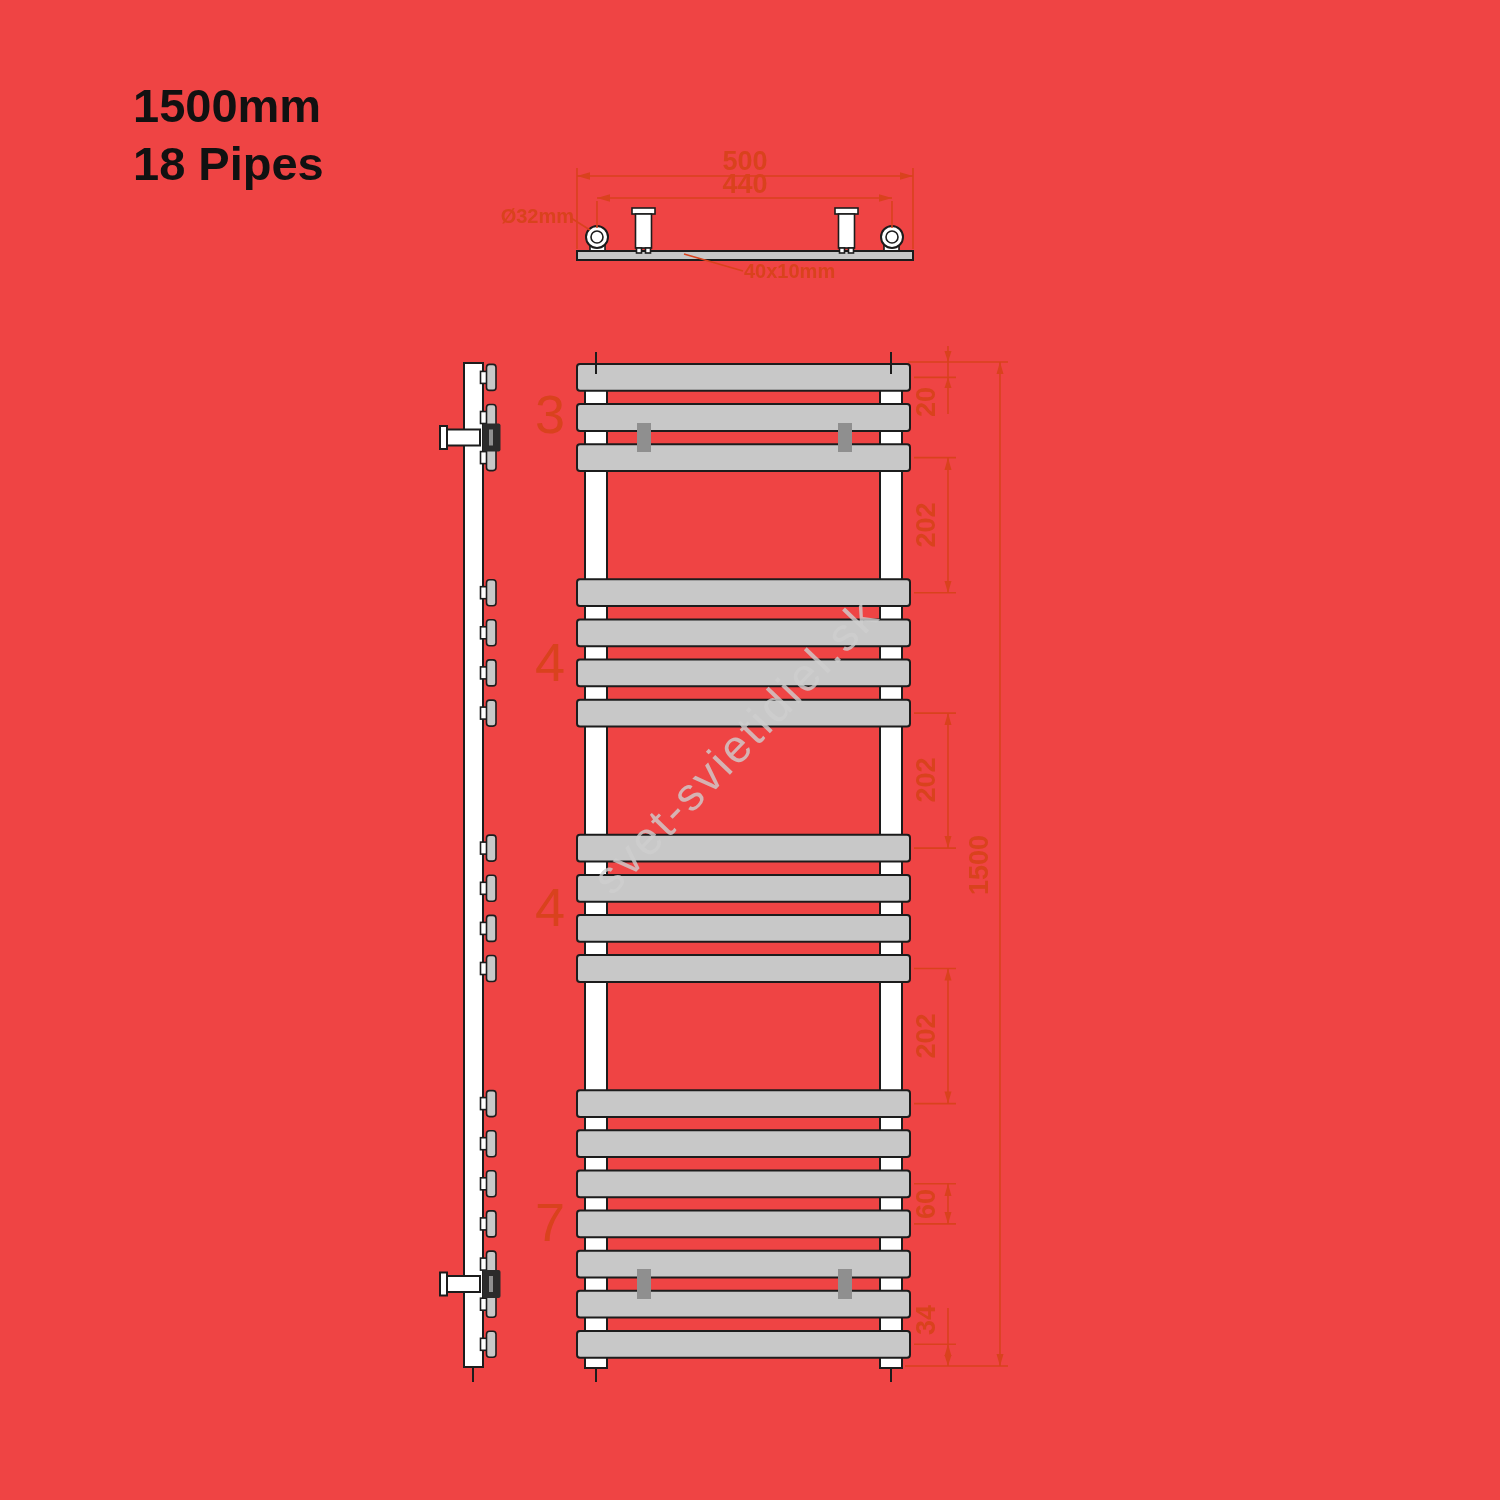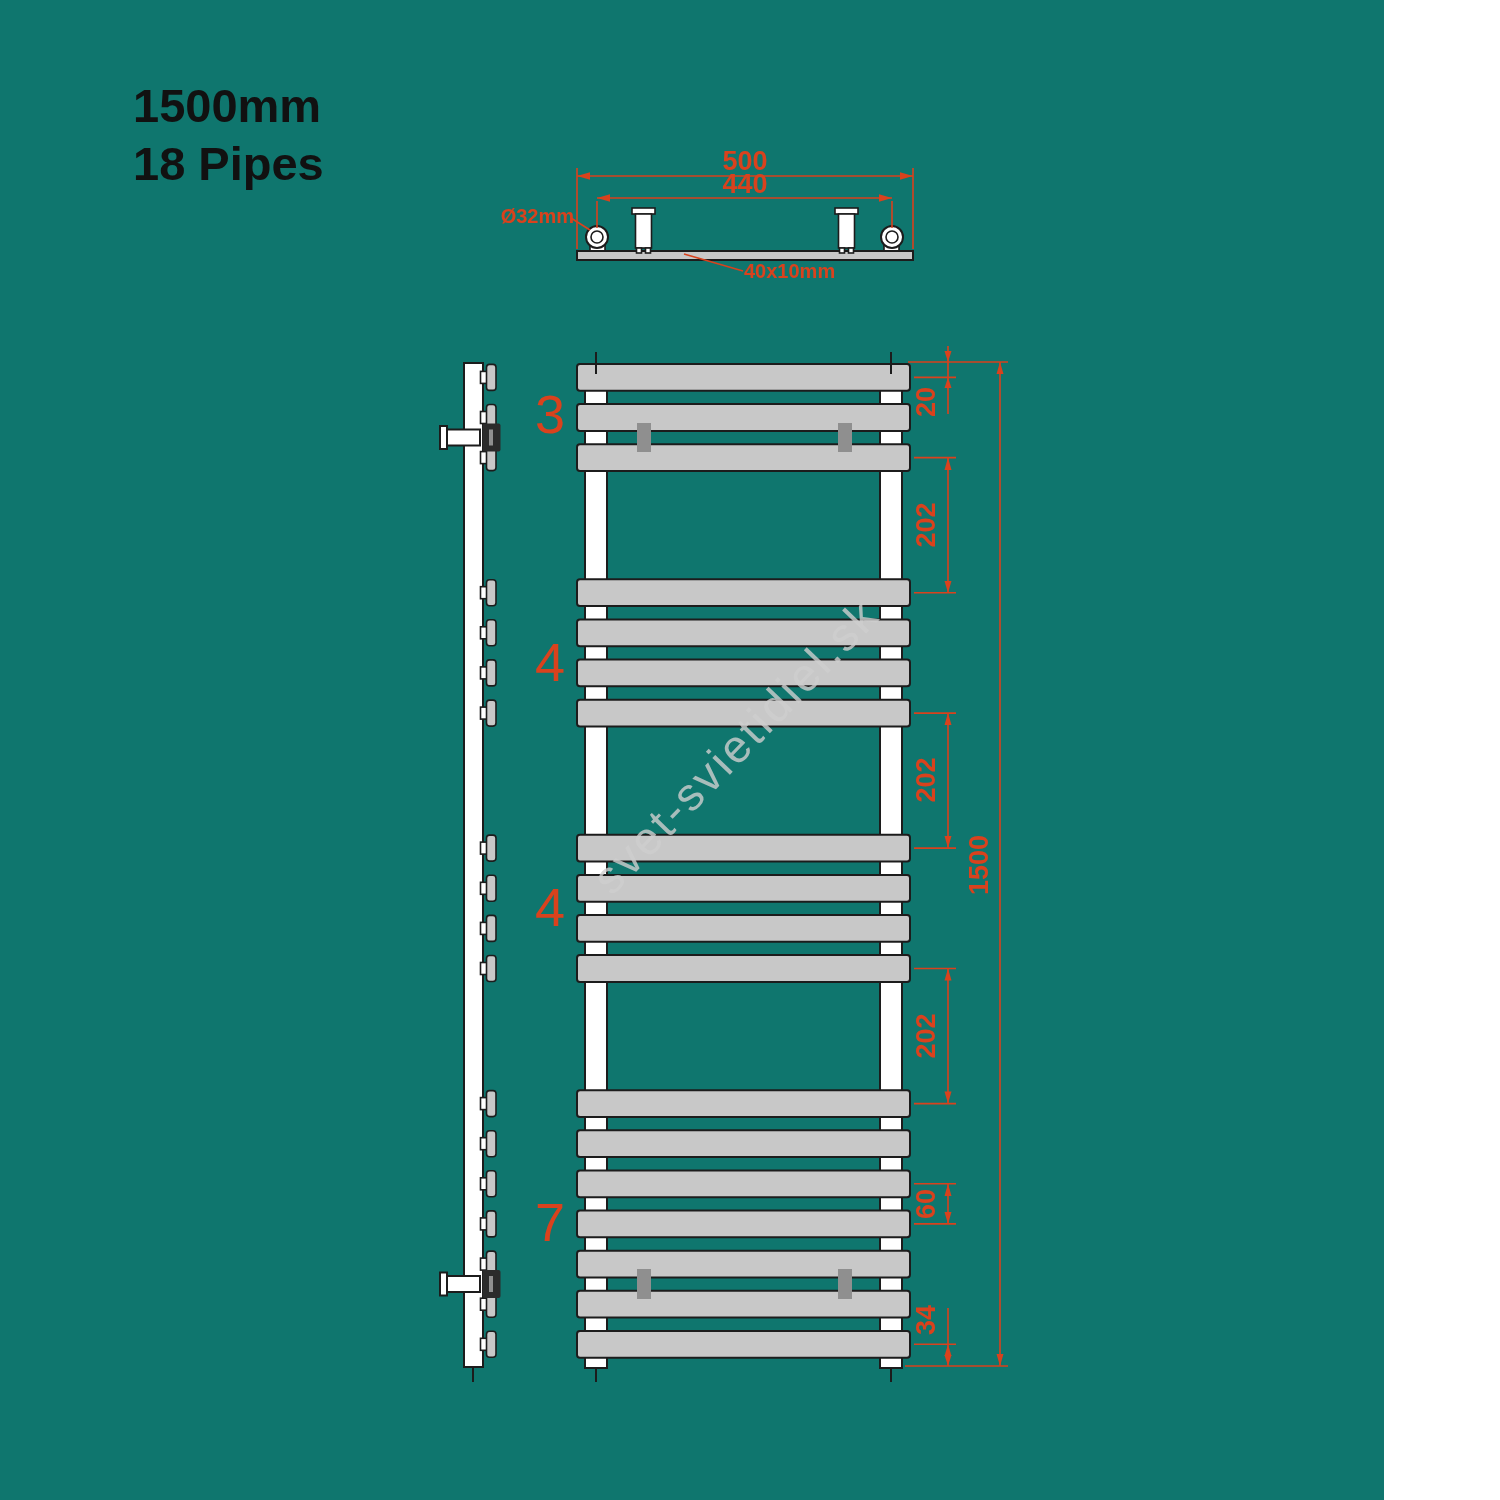--- a/index.html
+++ b/index.html
@@ -1,16 +1,16 @@
 <!DOCTYPE html>
 <html><head>
 <meta charset="utf-8">
 <style>
   html,body{margin:0;padding:0;background:#ffffff;}
-  .canvas{position:relative;width:1384px;height:1500px;background:#0f766e;overflow:hidden;
+  .canvas{position:relative;width:1500px;height:1500px;background:#ef4444;overflow:hidden;
           font-family:"Liberation Sans", sans-serif;}
   svg text{font-family:"Liberation Sans", sans-serif;}
   .blk{stroke:#1c1c1c;stroke-width:2;fill:#ffffff;}
   .blk-thin{stroke:#1c1c1c;stroke-width:1.6;fill:#ffffff;}
   .pipe{stroke:#1c1c1c;stroke-width:2;fill:#c8c8c8;}
   .stub{stroke:#1c1c1c;stroke-width:1.6;fill:#c8c8c8;}
   .clip{fill:#8f8f8f;stroke:none;}
   .knob{fill:#2b2b2b;stroke:none;}
   .dim{stroke:#d9421d;stroke-width:1.6;fill:none;}
   .dimarrow{fill:#d9421d;stroke:none;}

